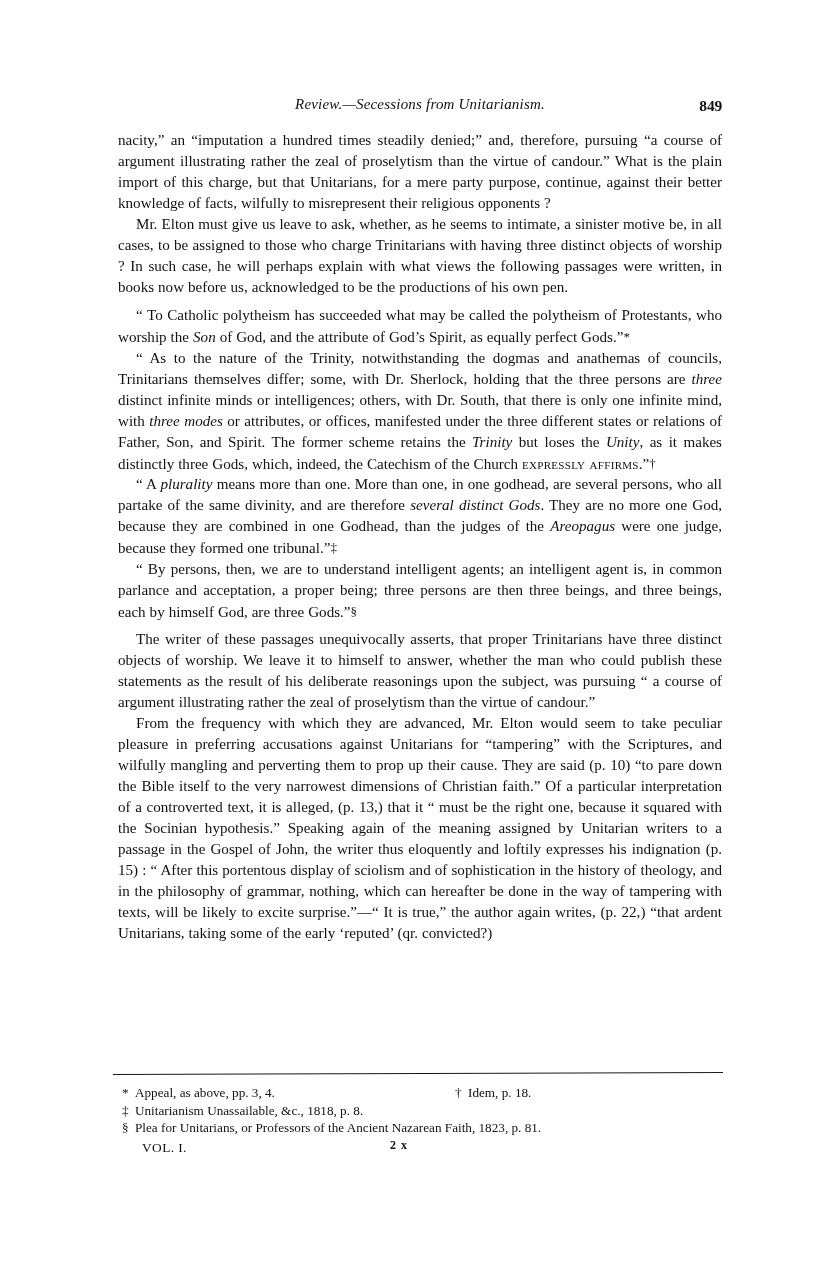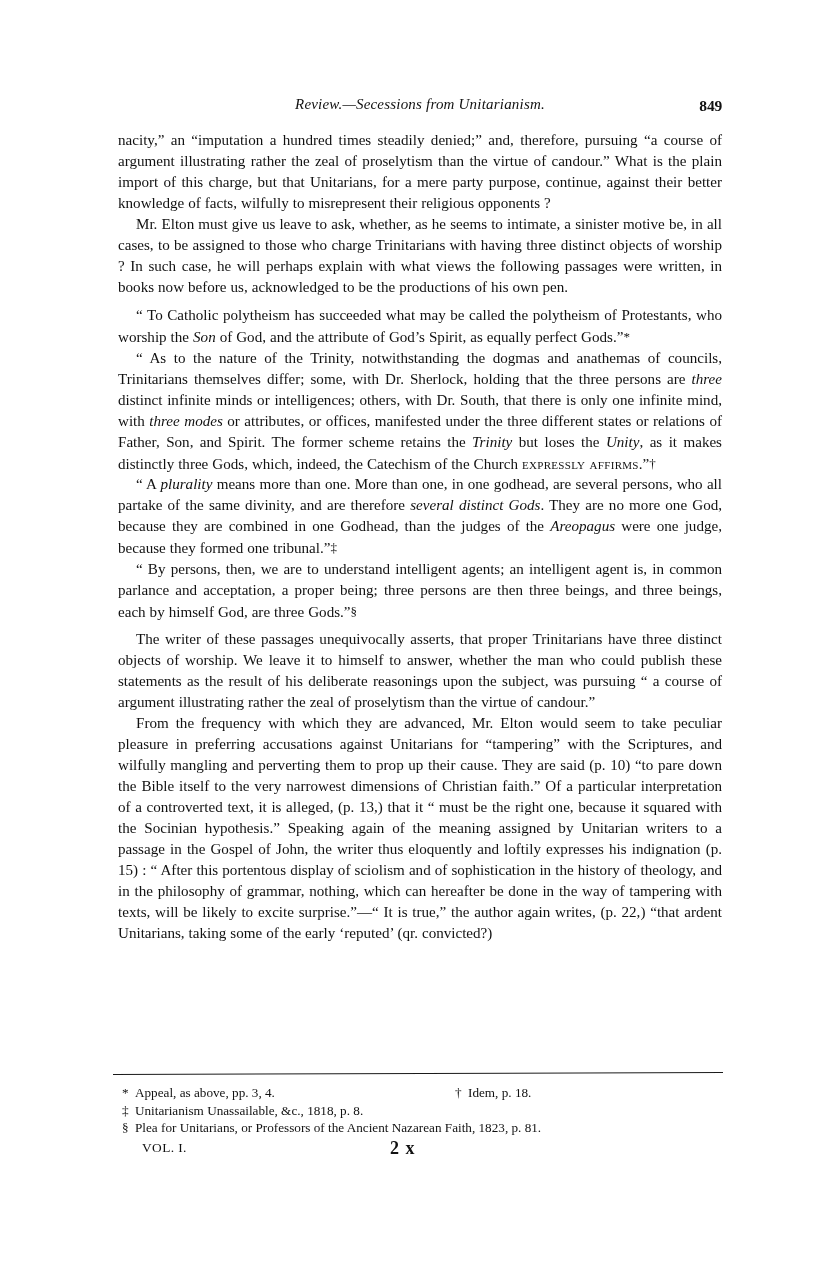--- a/index.html
+++ b/index.html
@@ -147,21 +147,21 @@
     top: 0;
     font-weight: normal;
     font-variant: small-caps;
     letter-spacing: 0.4px;
     margin-left: 12px;
   }
   .sig-num {
     position: absolute;
     left: 268px;
     top: -2px;
-    font-size: 18px;
+    font-size: 12px;
     font-weight: bold;
     letter-spacing: 1px;
   }
 </style>
 </head>
 <body>
 
 <div class="page">
 
   <div class="content">

